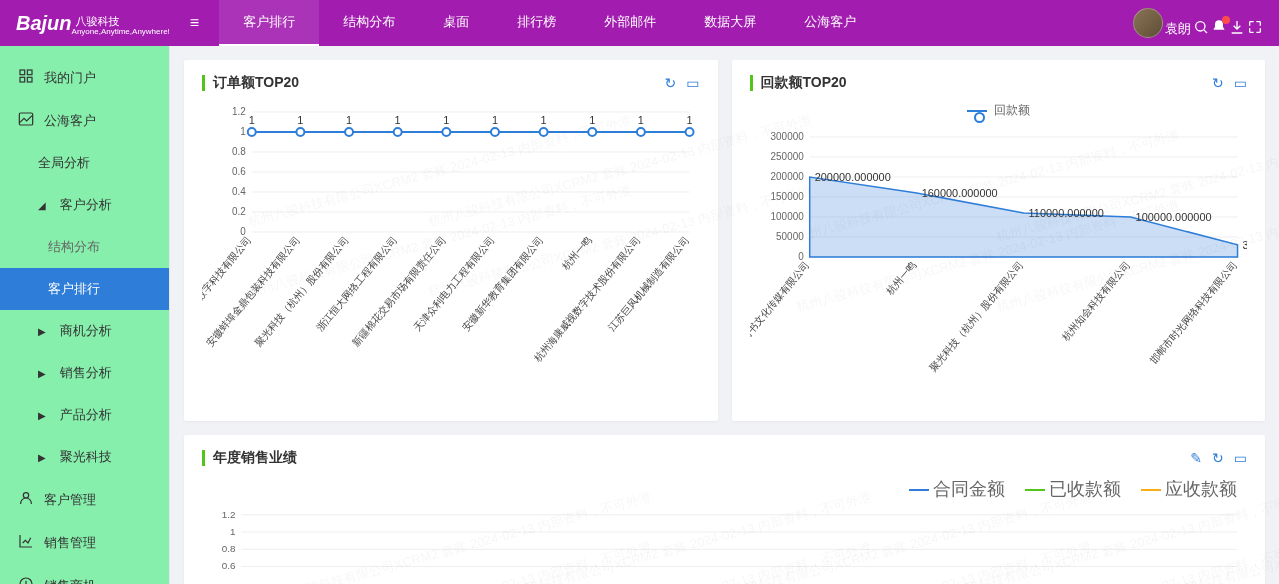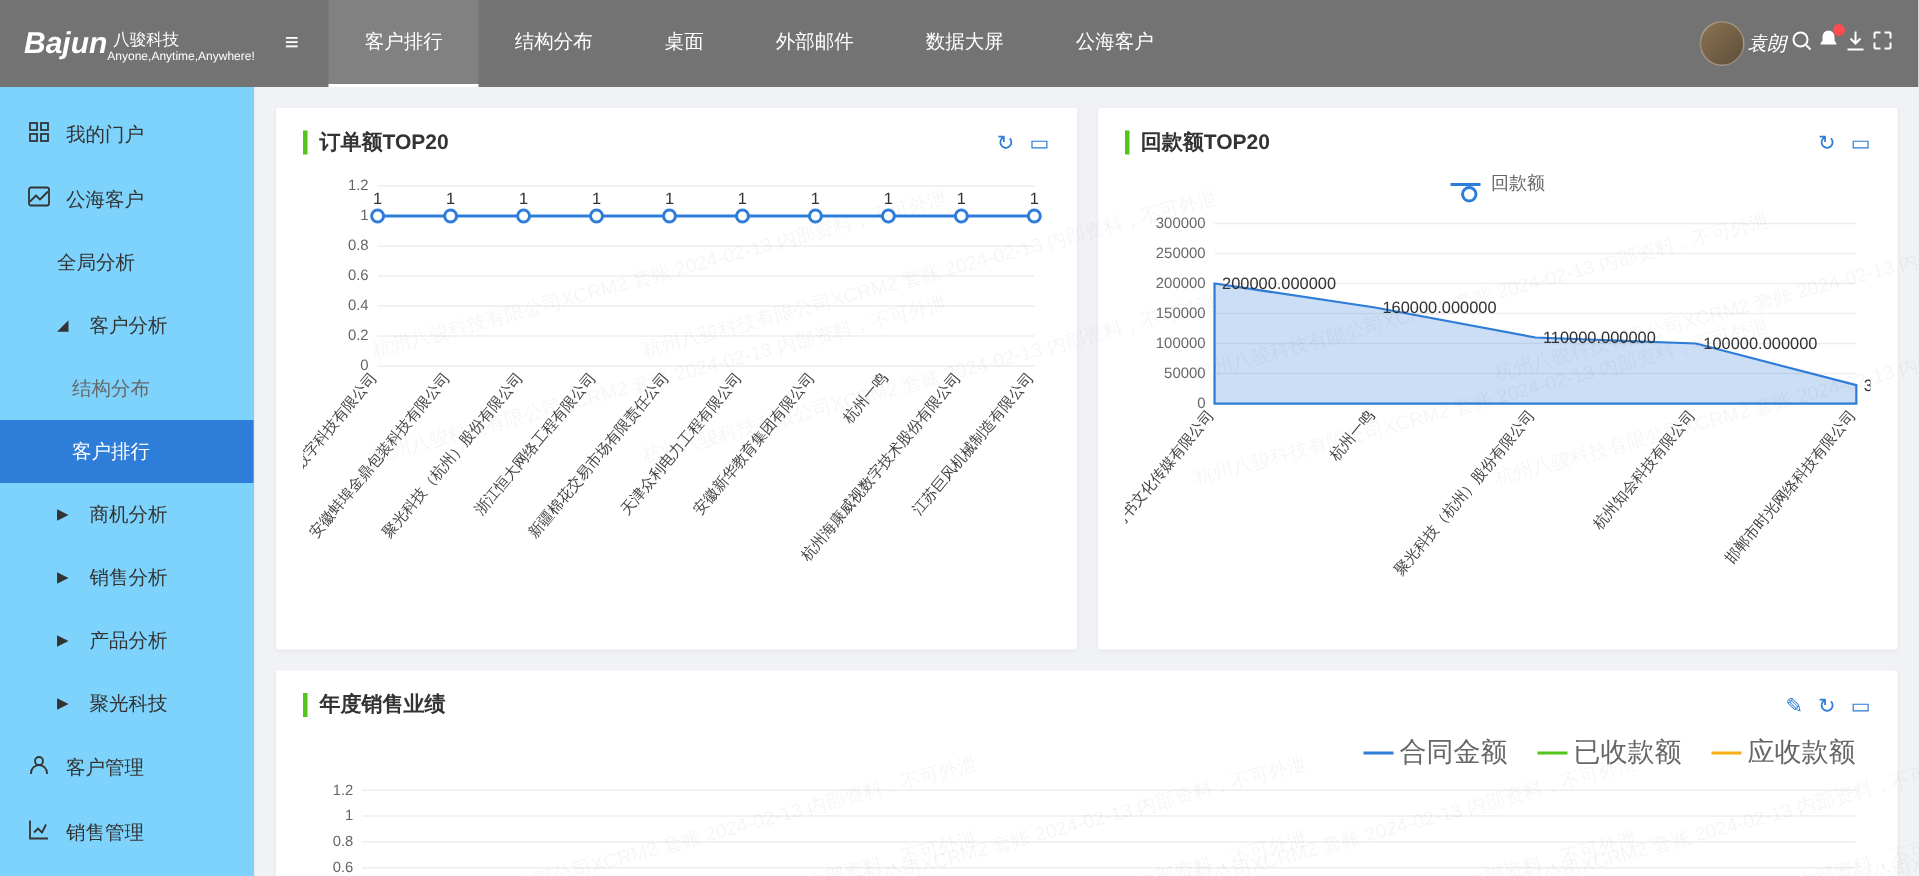--- a/index.html
+++ b/index.html
@@ -1,20 +1,20 @@
 <!DOCTYPE html>
 <html><head>
   <meta charset="utf-8">
   <style>
     * { margin: 0; padding: 0; box-sizing: border-box; }
     body { font-family: "Microsoft YaHei", "PingFang SC", sans-serif; background: #f0f2f5; overflow: hidden; }
     
     .header {
-      height: 58px;
-      background: #737373;
+      height: 46px;
+      background: #a21caf;
       display: flex;
       align-items: center;
       padding: 0 16px;
       color: #fff;
     }
     .logo { display: flex; align-items: center; margin-right: 20px; }
     .logo-text { font-size: 20px; font-weight: bold; font-style: italic; }
     .logo-sub { font-size: 11px; margin-left: 4px; }
     .logo-tagline { font-size: 8px; display: block; margin-top: -2px; }
     .menu-toggle { margin-right: 20px; cursor: pointer; font-size: 16px; }
@@ -26,37 +26,37 @@
       align-items: center;
       font-size: 13px;
       cursor: pointer;
       border-bottom: 2px solid transparent;
     }
     .top-tab.active {
       background: rgba(255,255,255,0.1);
       border-bottom: 2px solid #fff;
     }
     
-    .header-right { margin-left: auto; display: flex; align-items: center; gap: 2px; font-style: italic; }
+    .header-right { margin-left: auto; display: flex; align-items: flex-end; gap: 2px; }
     .avatar {
       width: 30px; height: 30px; border-radius: 50%;
       background: linear-gradient(135deg,#8b7355,#5d4e37);
       border: 1px solid rgba(255,255,255,0.3);
     }
     .username { font-size: 13px; }
     .header-icon { cursor: pointer; font-size: 15px; position: relative; }
     .notif-dot {
       position: absolute; top: -3px; right: -3px;
       width: 8px; height: 8px; background: #ff4d4f; border-radius: 50%;
     }
     
     .layout { display: flex; height: calc(100vh - 46px); }
     .sidebar {
       width: 170px;
-      background: #7dd3fc;
+      background: #86efac;
       border-right: 1px solid #e8e8e8;
       padding-top: 10px;
       overflow-y: auto;
     }
     .sidebar-item {
       padding: 12px 18px;
       display: flex;
       align-items: center;
       font-size: 13px;
       color: #333;
@@ -124,20 +124,21 @@
     <span>
       <span class="logo-sub">八骏科技</span>
       <span class="logo-tagline">Anyone,Anytime,Anywhere!</span>
     </span>
   </div>
   <span class="menu-toggle">≡</span>
   <div class="top-tabs" id="top-tabs">
       <div class="top-tab active">客户排行</div>
       <div class="top-tab">结构分布</div>
       <div class="top-tab">桌面</div>
+      <div class="top-tab">排行榜</div>
       <div class="top-tab">外部邮件</div>
       <div class="top-tab">数据大屏</div>
       <div class="top-tab">公海客户</div>
     </div>
   <div class="header-right">
     <div class="avatar"></div>
     <span class="username">袁朗</span>
     <span class="header-icon">
       <svg width="16" height="16" viewBox="0 0 24 24" fill="none" stroke="white" stroke-width="2">
           <circle cx="11" cy="11" r="7"></circle>

